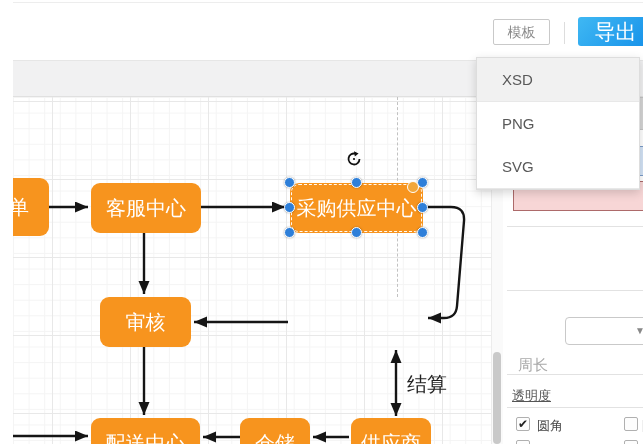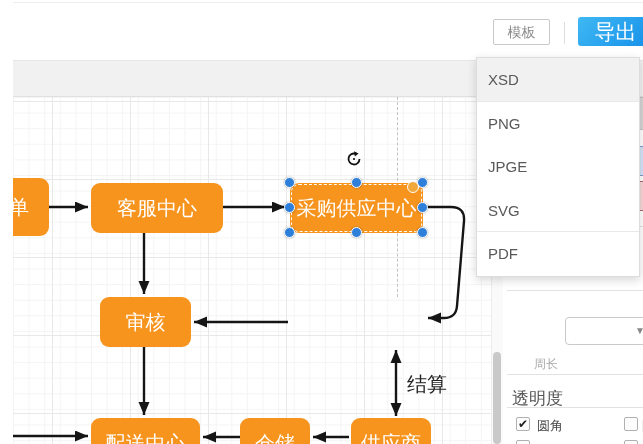--- a/index.html
+++ b/index.html
@@ -26,21 +26,21 @@
       linear-gradient(to right,#e8e8e8 1px,transparent 1px),
       linear-gradient(to bottom,#e8e8e8 1px,transparent 1px),
       linear-gradient(to right,#f4f4f4 1px,transparent 1px),
       linear-gradient(to bottom,#f4f4f4 1px,transparent 1px);
     background-size:78px 78px,78px 78px,15.6px 15.6px,15.6px 15.6px;
     background-position:39px 4px,39px 4px,0 0,0 0; }
   .node { position:absolute; background:#F7941E; border-radius:9px; color:#fff;
     display:flex; align-items:center; justify-content:center; font-size:20px;
     white-space:nowrap; cursor:move; }
   #node-order { left:-38px; top:81px; width:74px; height:58px; justify-content:flex-end; padding-right:20px; }
-  #node-customer-service { left:78px;  top:86px;  width:132px; height:50px; }
+  #node-customer-service { left:78px;  top:86px;  width:110px; height:50px; }
   #node-procurement { left:277px; top:86px; width:133px; height:50px;
     outline:1.5px dashed rgba(255,255,255,.95); outline-offset:-2px; }
   #node-review { left:87px;  top:200px; width:91px;  height:50px; }
   #node-finance { left:277px; top:201px; width:131px; height:48px; }
   #node-distribution { left:78px;  top:321px; width:109px; height:50px; }
   #node-warehouse { left:227px; top:321px; width:70px;  height:50px; }
   #node-supplier { left:338px; top:321px; width:80px;  height:50px; }
   #guide-line { left:384px; top:0; width:0; height:200px; border-left:1px dashed #c2c2c2; }
   #edge-label { left:394px; top:274px; font-size:20px; color:#222; }
   #arrow-layer { left:0; top:0; width:478px; height:347px; pointer-events:none; }
@@ -62,34 +62,34 @@
   #panel { left:490px; top:97px; width:153px; height:347px; background:#fff; }
   .swatch { position:absolute; left:10px; width:150px; cursor:pointer; }
   #swatch-gray { top:0;   height:33px; background:#d5d5d5; border:1px solid #c3c3c3; }
   #swatch-blue { top:49px; height:30px; background:#d3e3f6; border:1px solid #7b9cc9; }
   #swatch-red  { top:84px; height:30px; background:#f7d6d6; border:1px solid #ad6a6a; }
   .panel-divider { position:absolute; left:4px; width:149px; height:1px; background:#e2e2e2; }
   #divider-1 { top:129px; } #divider-2 { top:193px; } #divider-3 { top:277px; } #divider-4 { top:310px; }
   #line-width-select { position:absolute; left:62px; top:220px; width:86px; height:28px;
     background:#fff; border:1px solid #c9c9c9; border-radius:4px; cursor:pointer; }
   #line-width-select .caret { position:absolute; right:5px; top:7px; font-size:10px; color:#888; }
-  #perimeter-label { position:absolute; left:31px; top:259px; font-size:12px; color:#a9a9a9; }
-  #opacity-label { position:absolute; left:9px; top:290px; font-size:17px; color:#555; }
+  #perimeter-label { position:absolute; left:15px; top:259px; font-size:15px; color:#a9a9a9; }
+  #opacity-label { position:absolute; left:9px; top:290px; font-size:13px; color:#555;text-decoration:underline; }
   .checkbox { position:absolute; width:14px; height:14px; background:#fdfdfd;
     border:1px solid #b0b0b0; border-radius:2px; cursor:pointer; font-size:12px;
     line-height:12px; text-align:center; color:#222; font-weight:bold; }
   #cb-rounded { left:13px; top:320px; } #cb-shadow { left:121px; top:320px; }
   #cb-extra-1 { left:13px; top:343px; } #cb-extra-2 { left:121px; top:343px; }
   .cb-label { position:absolute; top:320px; font-size:13px; color:#444; white-space:nowrap; }
   #rounded-label { left:34px; } #shadow-label { left:139px; }
 
   
   #export-menu { left:463px; top:57px; width:164px; background:#fff;
     border:1px solid #ddd; box-shadow:0 3px 9px rgba(0,0,0,.16); z-index:10; }
-  .menu-item { height:43.5px; line-height:43.5px; padding-left:11px; font-size:15px;
+  .menu-item { height:43.5px; line-height:43.5px; padding-left:25px; font-size:15px;
     color:#595959; cursor:pointer; }
   .menu-item.active { background:#f1f1f1; }
   .menu-item.sep { border-bottom:1px solid #e8e8e8; }
 </style>
 </head>
 <body>
 
 <div id="stage">
 
   <div id="top-hairline" class="abs"></div>
@@ -172,18 +172,16 @@
     <div class="cb-label" id="rounded-label">圆角</div>
     <div class="checkbox" id="cb-shadow"></div>
     <div class="cb-label" id="shadow-label">阴影</div>
     <div class="checkbox" id="cb-extra-1"></div>
     <div class="checkbox" id="cb-extra-2"></div>
   </div>
 
   <div id="export-menu" class="abs">
     <div class="menu-item active sep">XSD</div>
     <div class="menu-item">PNG</div>
-    <div class="menu-item">JPGE</div>
     <div class="menu-item sep">SVG</div>
-    <div class="menu-item">PDF</div>
   </div>
 
 </div>
 
 </body></html>

